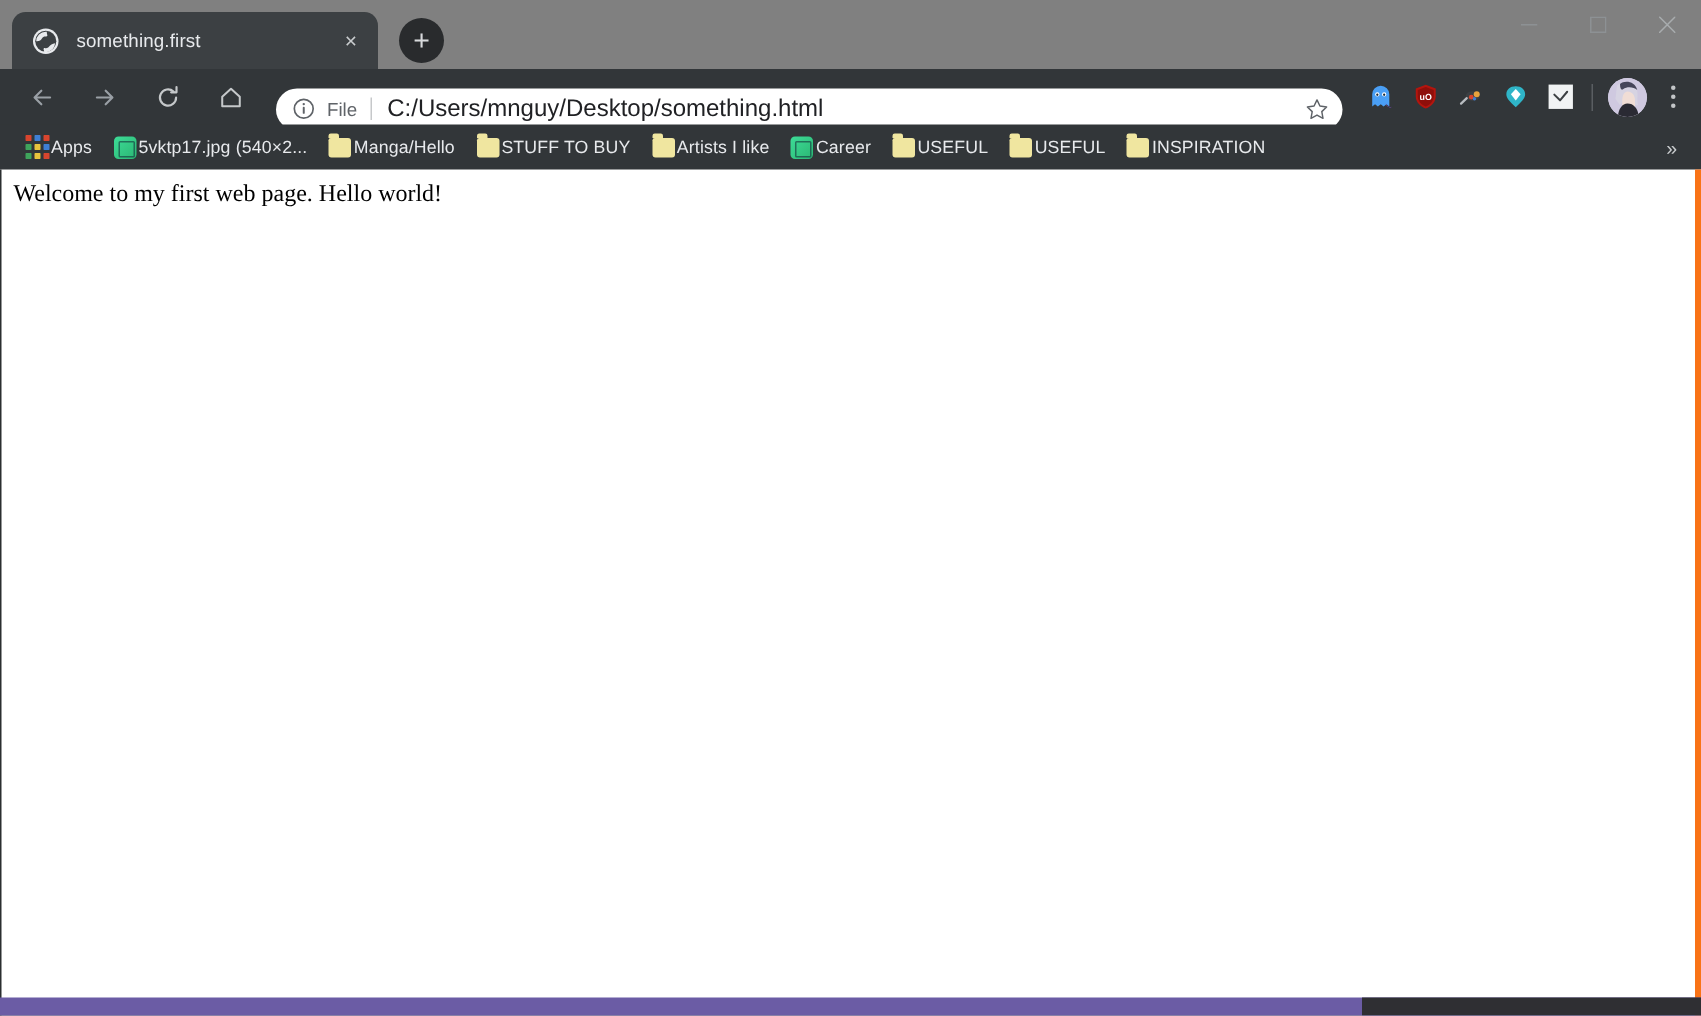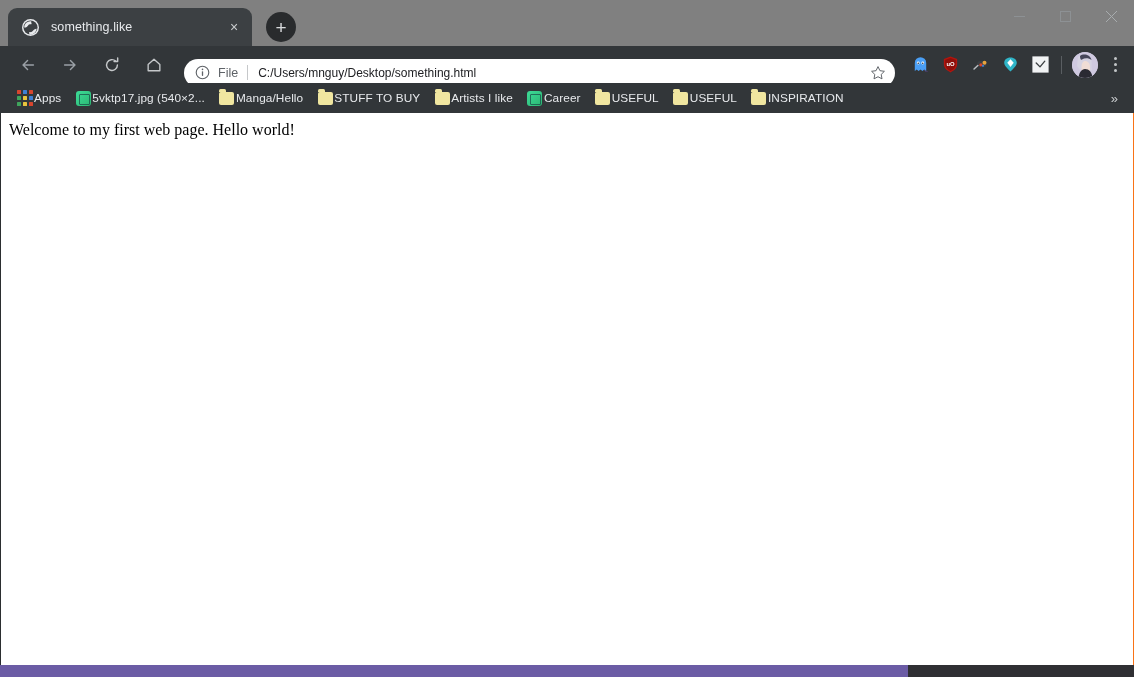--- a/index.html
+++ b/index.html
@@ -138,21 +138,21 @@
     margin-right: 9px;
   }
   .omni-sep {
     width: 1px; height: 15px;
     background: #c6c8ca;
     margin-right: 10px;
     flex: 0 0 1px;
   }
   .omni-url {
     flex: 1;
-    font-size: 12px;
+    font-size: 16px;
     color: #202124;
     white-space: nowrap;
     overflow: hidden;
     text-overflow: ellipsis;
     min-width: 0;
   }
   .omni-star {
     width: 22px; height: 22px;
     flex: 0 0 22px;
     display: flex; align-items: center; justify-content: center;
@@ -263,21 +263,21 @@
     font-size: 13px;
     padding: 0 8px;
     flex: 0 0 auto;
   }
 
   
   .viewport {
     flex: 1;
     background: #ffffff;
     border-left: 1px solid #2b2e30;
-    border-right: 1px solid #f97316;
+    border-right: 4px solid #f97316;
     position: relative;
     overflow: hidden;
   }
   .page-body {
     padding: 8px;
   }
   .page-text {
     font-family: "Liberation Serif", "DejaVu Serif", serif;
     font-size: 16px;
     color: #000000;
@@ -307,21 +307,21 @@
     <div class="tabstrip-left"></div>
 
     <div class="tab">
       <span class="tab-favicon">
         <svg width="15" height="15" viewBox="0 0 16 16">
           <circle cx="8" cy="8" r="7.5" fill="#3c4043"></circle>
           <path d="M8 1.2a6.8 6.8 0 0 0-6.8 6.8c2.2.2 3.4-1 4.2-2.2.6-1 1.6-1.4 2.6-1.2 1 .2 1.4-.6 1-1.4-.3-.7-.3-1.4-.2-2z" fill="#e8eaed"></path>
           <path d="M14.6 9.4c-2 .2-3.4 1.2-4.2 2.4-.7 1-1.8 1.4-2.8 1.1-.9-.3-1.4.5-1 1.3.2.5.3 1 .2 1.5a6.8 6.8 0 0 0 7.8-6.3z" fill="#e8eaed"></path>
         </svg>
       </span>
-      <span class="tab-title">something.like</span>
+      <span class="tab-title">something.first</span>
       <span class="tab-close">×</span>
     </div>
 
     <div class="newtab">+</div>
 
     <div class="tabstrip-filler"></div>
 
     <div class="wincontrols">
       <div class="wc">
         <svg width="11" height="11" viewBox="0 0 11 11">

